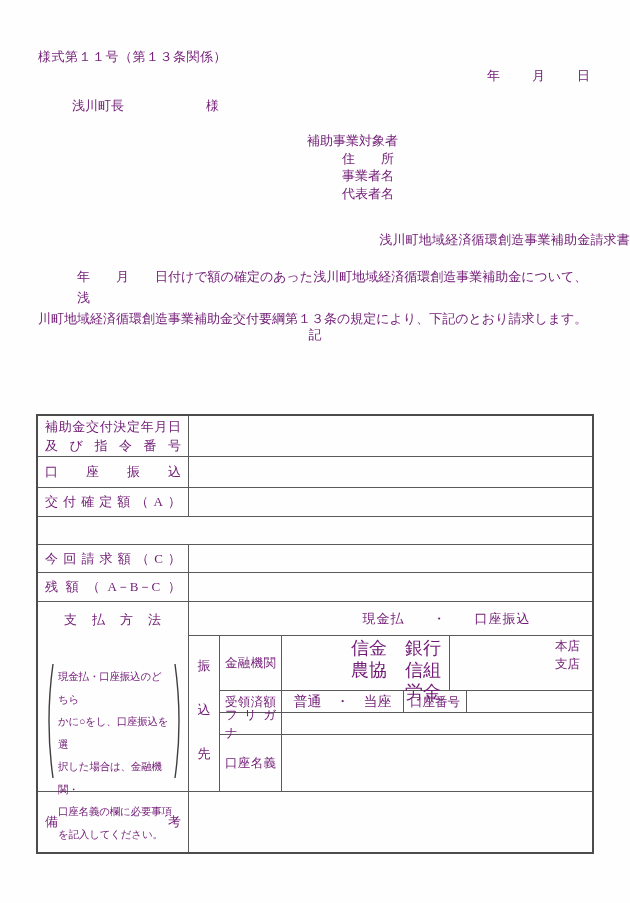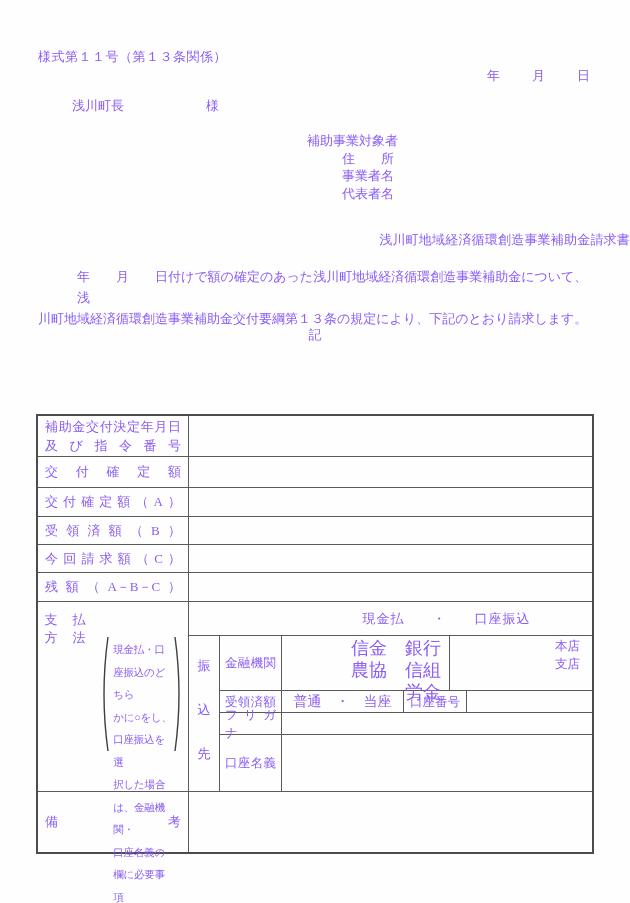--- a/index.html
+++ b/index.html
@@ -1,19 +1,19 @@
 <!DOCTYPE html>
 <html lang="ja"><head>
 <meta charset="utf-8">
 <style>
   * { margin:0; padding:0; box-sizing:border-box; }
   html,body { background:#e9e9e9; }
   .page {
     position:relative; width:630px; height:903px; margin:0 auto;
-    background:#fefefe; color:#8b5cf6;
+    background:#fefefe; color:#701a75;
     font-family:"Liberation Serif","DejaVu Serif",serif;
     font-size:13px; overflow:hidden;
   }
   .abs { position:absolute; }
   .form-number { left:38px; top:48px; letter-spacing:.5px; }
   .date-line { right:38px; top:67px; letter-spacing:2px; }
   .addressee-row { left:72px; top:97px; }
   .addressee-row .honorific { margin-left:82px; }
   .applicant { left:307px; top:132px; line-height:17.5px; }
   .applicant .sub { padding-left:35px; }
@@ -38,21 +38,21 @@
   }
   .jlabel {
     flex:1; padding:0 7px;
     text-align:justify; text-align-last:justify;
     white-space:pre-line;
   }
   .vcell { flex:1; }
 
   
   .pay-left { width:151px; border-right:1px solid #5a5a5a; flex-shrink:0;
-              display:flex; flex-direction:row; }
+              display:flex; flex-direction:column; }
   .pay-title { margin-top:9px; text-align:center; letter-spacing:1px; }
   .note-wrap { display:flex; align-items:stretch; margin:32px 4px 0 6px; height:120px; }
   .note-wrap svg { flex-shrink:0; }
   .note-text {
     flex:1; font-size:10.5px; line-height:22.5px; padding:5px 2px 0 4px;
     white-space:pre-line; letter-spacing:-.2px;
   }
   .pay-right { flex:1; display:flex; flex-direction:column; }
   .pay-options { height:34px; border-bottom:1px solid #5a5a5a;
                  display:flex; align-items:center; justify-content:center; }
@@ -125,36 +125,33 @@
     <div class="trow r1">
       <div class="lcell">
           <div class="jlabel">補助金交付決定年月日
 及び指令番号</div>
         </div>
       <div class="vcell"></div>
     </div>
 
     <div class="trow r2">
       <div class="lcell">
-          <div class="jlabel">交付確定額</div>
+          <div class="jlabel">口座振込</div>
         </div>
       <div class="vcell"></div>
     </div>
 
     <div class="trow r3">
       <div class="lcell">
           <div class="jlabel">交付確定額（A）</div>
         </div>
       <div class="vcell"></div>
     </div>
 
     <div class="trow r4">
-      <div class="lcell">
-          <div class="jlabel">受領済額（B）</div>
-        </div>
       <div class="vcell"></div>
     </div>
 
     <div class="trow r5">
       <div class="lcell">
           <div class="jlabel">今回請求額（C）</div>
         </div>
       <div class="vcell"></div>
     </div>
 

